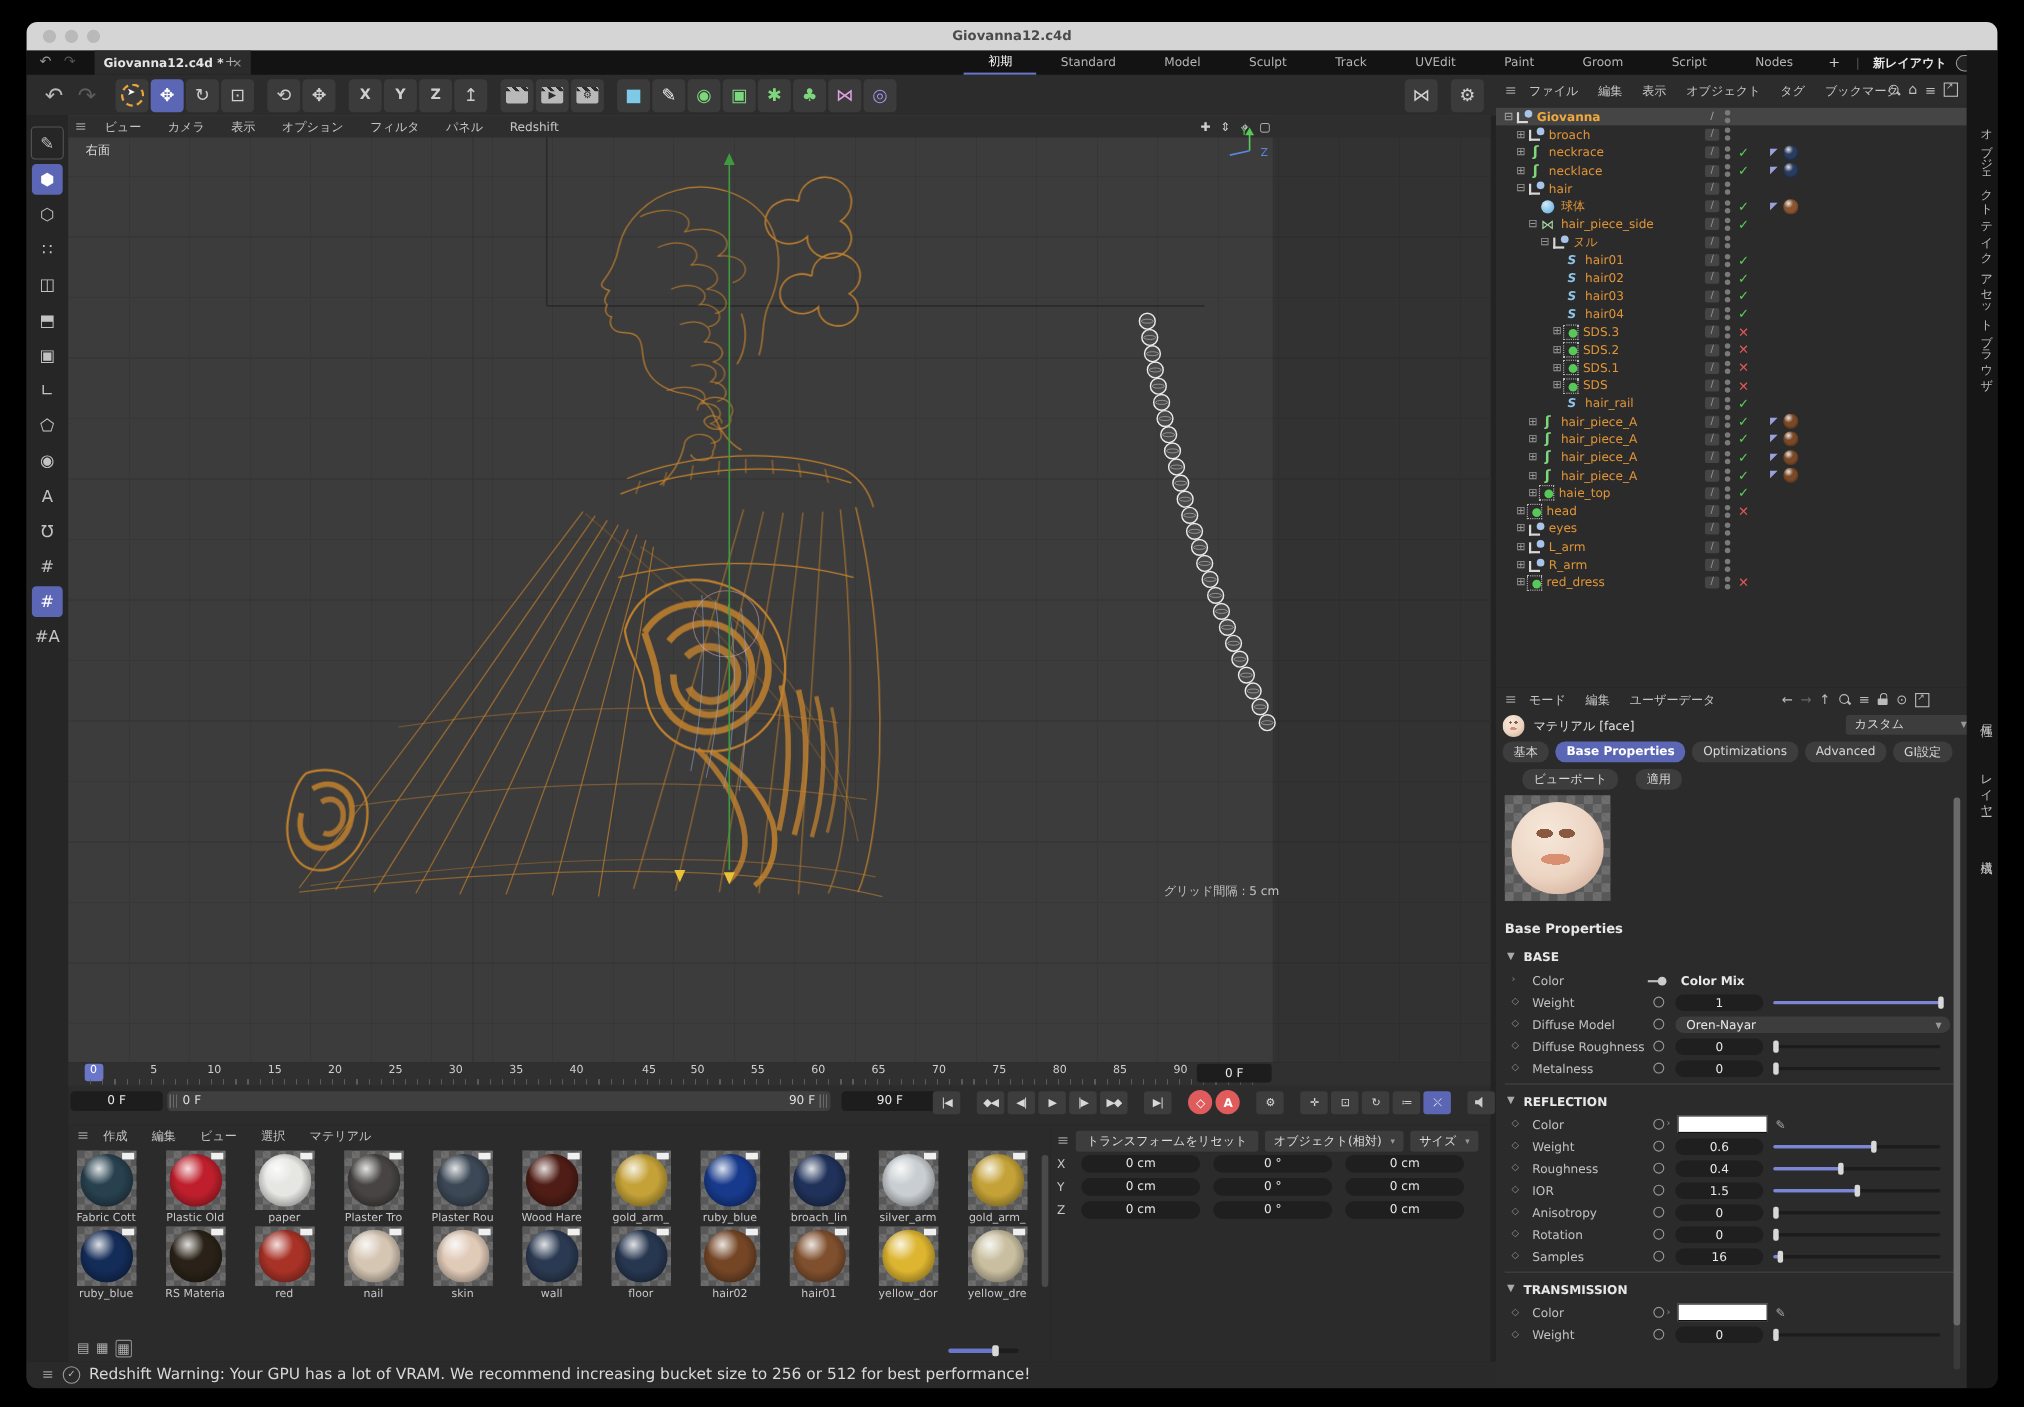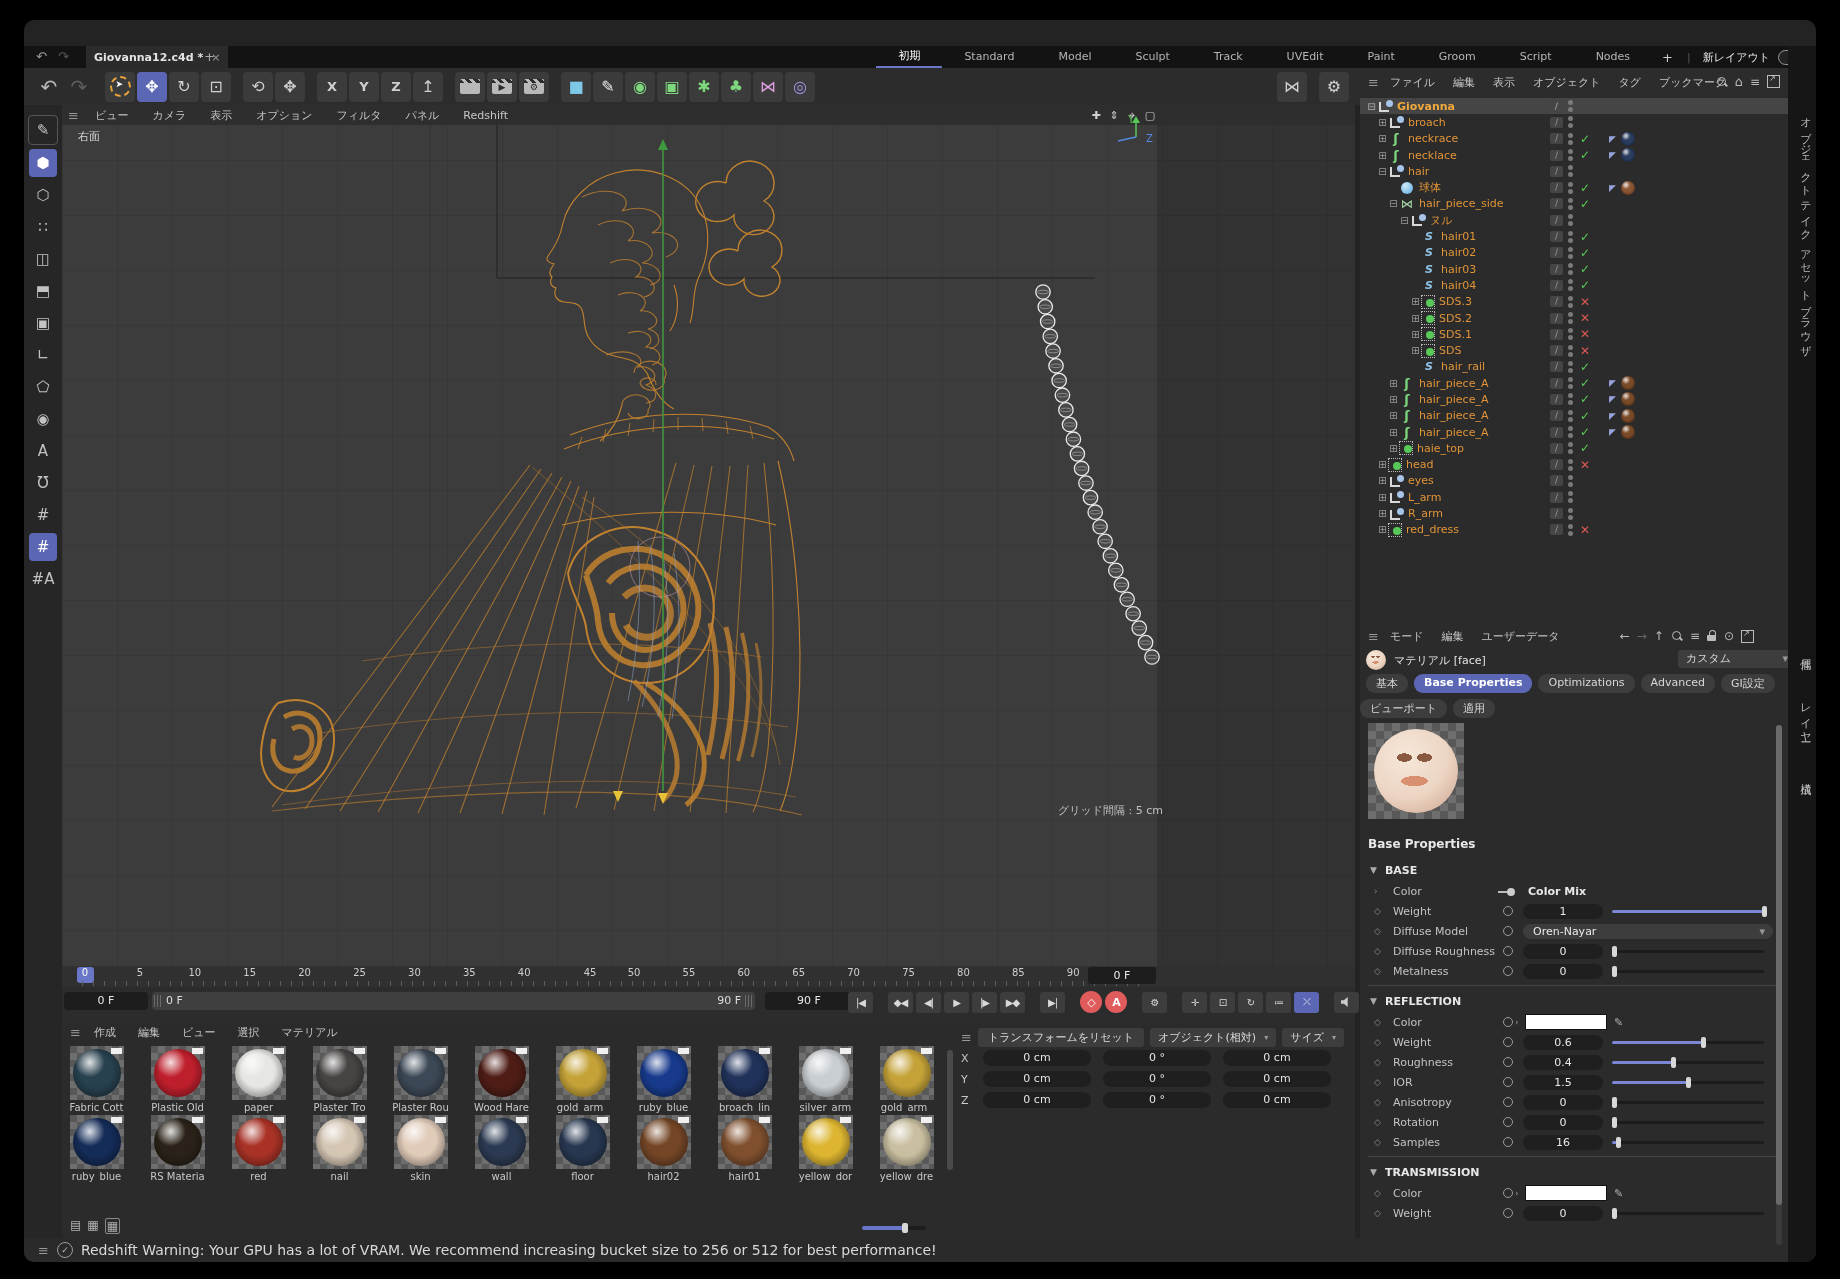--- a/index.html
+++ b/index.html
@@ -14,21 +14,21 @@
   #tabstrip{position:absolute;left:0;top:26px;width:100%;height:22px;background:#131313;color:#bbb;font-size:11px;}
   .ts-ico{position:absolute;top:3px;color:#9a9a9a;font-size:13px;}
   #doctab{position:absolute;left:62px;top:0;height:22px;background:#2b2b2b;display:flex;align-items:center;
     padding:0 8px;gap:8px;color:#e4e4e4;font-weight:bold;}
   #addtab{position:absolute;left:180px;top:3px;color:#aaa;font-size:13px;}
   #layouts{position:absolute;right:10px;top:0;height:22px;display:flex;align-items:center;gap:0;}
   .lt{padding:0 22px;height:20px;line-height:20px;color:#b5b5b5;}
   .lt.active{color:#fff;border-bottom:2px solid #6a76c8;}
   .lt-plus{color:#ccc;padding:0 10px;font-size:13px;}
   .lt-sep{color:#555;padding:0 4px;}
-  .lt-new{color:#e8e8e8;font-weight:normal;padding:0 8px;}
+  .lt-new{color:#e8e8e8;font-weight:bold;padding:0 8px;}
   .toggle{width:26px;height:13px;border:1px solid #999;border-radius:8px;position:relative;background:#222;}
   .toggle::after{content:"";position:absolute;right:1px;top:1px;width:10px;height:10px;border-radius:50%;background:#fff;}
   
   #toolbar{position:absolute;left:0;top:48px;width:1336px;height:37px;background:#2c2c2c;display:flex;
     align-items:center;padding-left:10px;box-sizing:border-box;}
   .tb-btn{width:30px;height:30px;background:#3b3b3b;border-radius:4px;margin:0 1px;display:flex;
     align-items:center;justify-content:center;font-size:16px;color:#cfcfcf;flex:none;}
   .tb-btn.active{background:#5b67b5;color:#fff;}
   .tb-ghost{width:30px;height:30px;display:flex;align-items:center;justify-content:center;font-size:20px;color:#b8b8b8;flex:none;}
   .tb-ghost.dim{color:#5d5d5d;}
@@ -150,21 +150,21 @@
     box-sizing:border-box;color:#c6c6c6;}
   #at-menu .menu-item{padding:0 9px;}
   #at-icons{position:absolute;right:34px;top:4px;display:flex;gap:7px;align-items:center;color:#bbb;font-size:12px;}
   #at-objrow{position:absolute;left:6px;top:25px;display:flex;align-items:center;gap:8px;color:#e4e4e4;}
   #at-preset{position:absolute;left:318px;top:25px;width:100px;height:18px;background:#3d3d3d;border-radius:3px;
     line-height:18px;padding:0 8px;color:#ddd;}
   #at-preset::after{content:"▾";position:absolute;right:6px;color:#999;}
   #at-tabs{position:absolute;left:6px;top:49px;display:flex;gap:6px;}
   .at-tab{background:#3d3d3d;border-radius:9px;padding:2px 10px;color:#d8d8d8;}
   .at-tab.active{background:#5b67b5;color:#fff;font-weight:bold;}
-  #at-btns{position:absolute;left:0;top:74px;display:flex;gap:6px;align-items:flex-end;}
+  #at-btns{position:absolute;left:24px;top:74px;display:flex;gap:16px;align-items:flex-end;}
   #at-preview{position:absolute;left:8px;top:98px;width:96px;height:96px;background-color:#585858;
     background-image:linear-gradient(45deg,#6e6e6e 25%,transparent 25%,transparent 75%,#6e6e6e 75%),
       linear-gradient(45deg,#6e6e6e 25%,transparent 25%,transparent 75%,#6e6e6e 75%);
     background-position:0 0,8px 8px;background-size:16px 16px;}
   .facesphere{border-radius:50%;background:
     radial-gradient(ellipse 9% 5% at 36% 34%,#8a5a40 99%,transparent),
     radial-gradient(ellipse 9% 5% at 60% 34%,#8a5a40 99%,transparent),
     radial-gradient(ellipse 16% 6% at 48% 62%,#d89070 99%,transparent),
     radial-gradient(circle at 38% 32%,#f6e8da,#ecd4c2 55%,#c9a18b 100%);}
   #at-heading{position:absolute;left:8px;top:212px;font-size:12px;font-weight:bold;color:#e8e8e8;}
@@ -212,20 +212,26 @@
   .i-pop::after{content:"↗";position:absolute;left:1px;top:-2px;font-size:8px;color:#bbb;}
   .spk{width:12px;height:12px;background:#ccc;display:inline-block;
     clip-path:polygon(0 35%,28% 35%,60% 8%,60% 92%,28% 65%,0 65%);}
   .menu-item{white-space:nowrap;}
 </style>
 </head>
 <body>
 
 <div id="window">
 
+  <div id="titlebar">
+    <span class="tl" style="left:15px"></span>
+    <span class="tl" style="left:35px"></span>
+    <span class="tl" style="left:55px"></span>
+    <div id="wintitle">Giovanna12.c4d</div>
+  </div>
 
   <div id="tabstrip">
     <span class="ts-ico" style="left:12px">↶</span>
     <span class="ts-ico" style="left:34px;color:#555">↷</span>
     <div id="doctab">
       <span>Giovanna12.c4d *</span>
       <span style="color:#999;font-weight:normal">×</span>
     </div>
     <span id="addtab">+</span>
     <div id="layouts">

